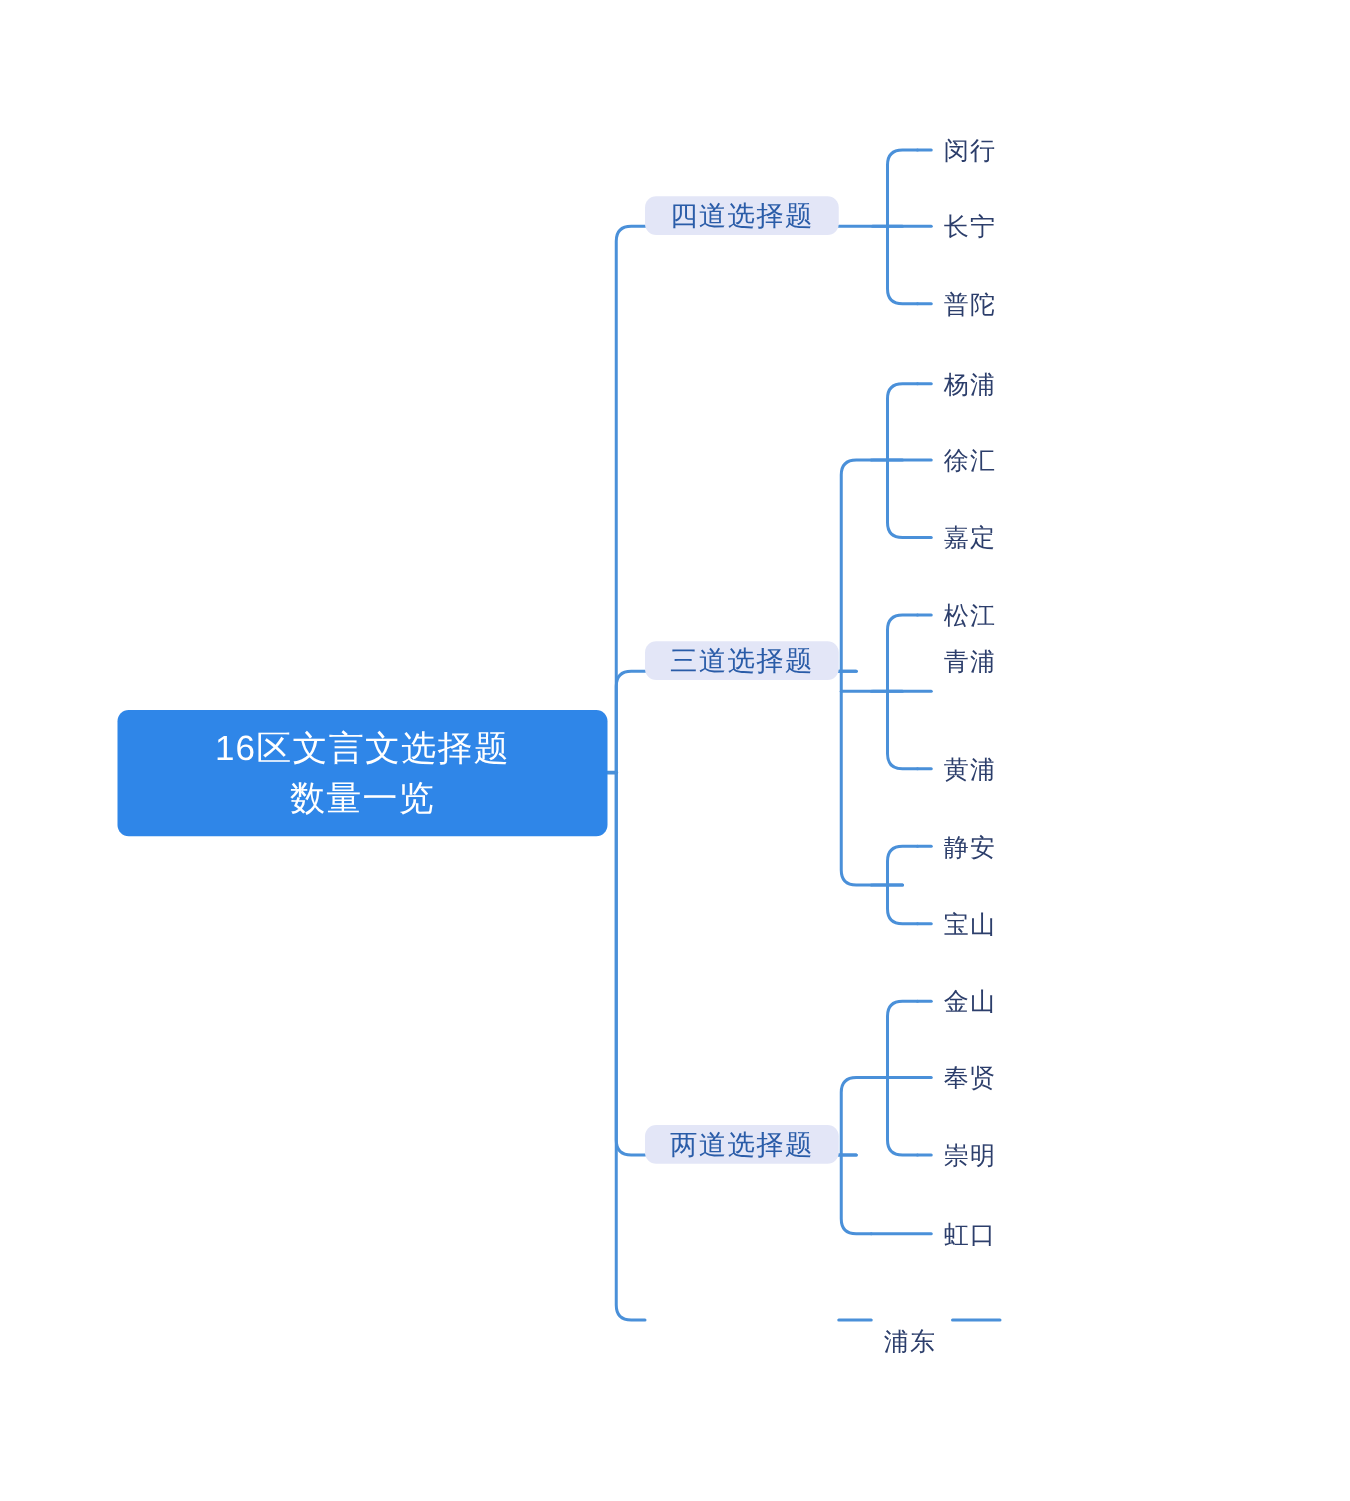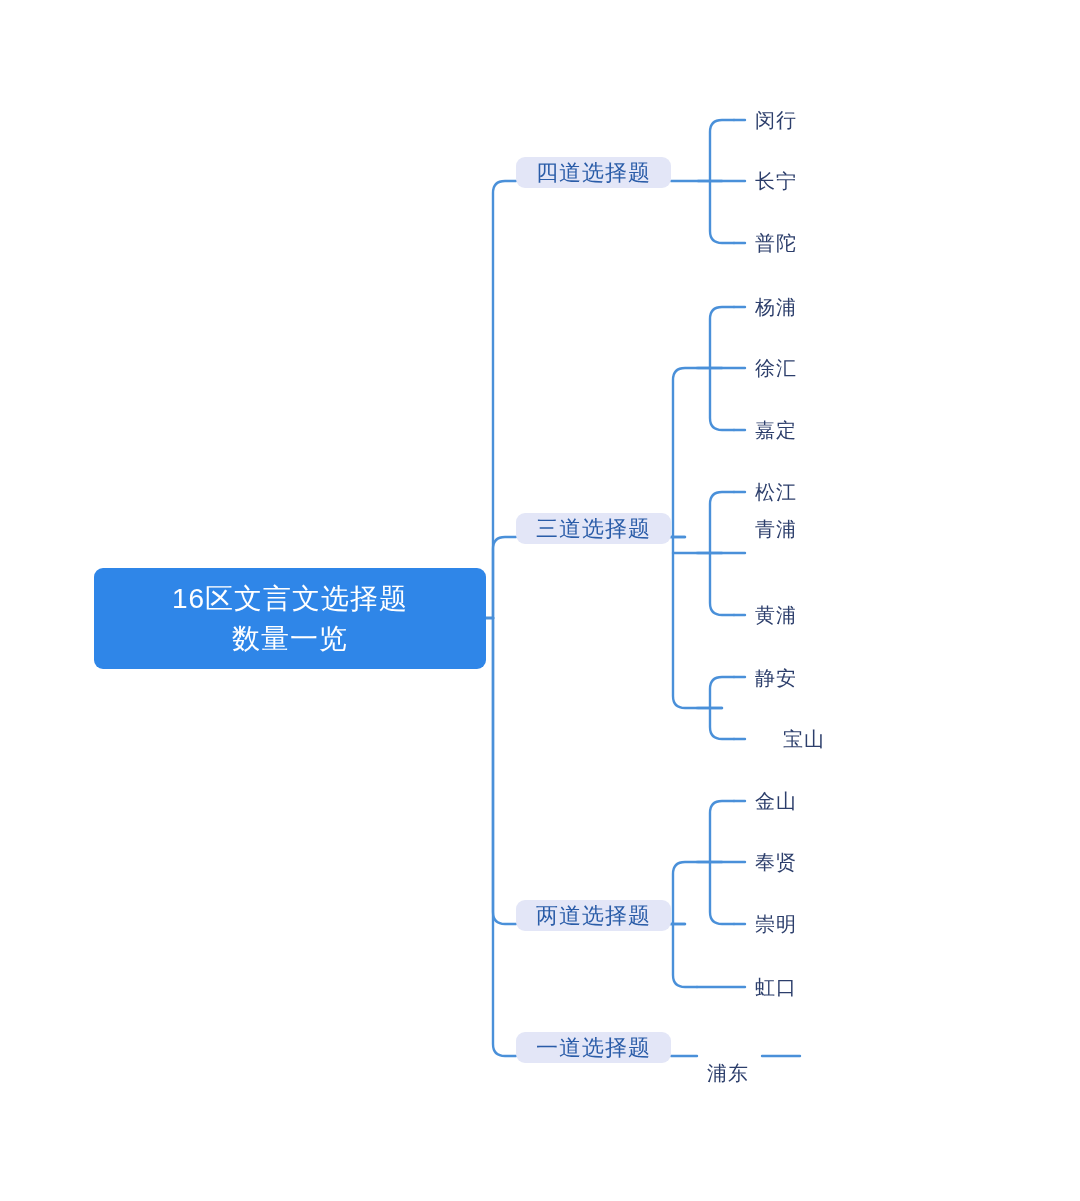--- a/index.html
+++ b/index.html
@@ -146,23 +146,20 @@
 
   <div class="node node-branch" style="top:157px;">
     <span>四道选择题</span>
   </div>
   <div class="node node-branch" style="top:513px;">
     <span>三道选择题</span>
   </div>
   <div class="node node-branch" style="top:900px;">
     <span>两道选择题</span>
   </div>
-  <div class="node node-branch" style="top:1032px;">
-    <span>一道选择题</span>
-  </div>
 
   <div class="node node-leaf" style="top:105px;">
     <span>闵行</span>
   </div>
   <div class="node node-leaf" style="top:166px;">
     <span>长宁</span>
   </div>
   <div class="node node-leaf" style="top:228px;justify-content:center;">
     <span>普陀</span>
   </div>
@@ -181,21 +178,21 @@
   </div>
   <div class="node node-leaf" style="top:514px;">
     <span>青浦</span>
   </div>
   <div class="node node-leaf" style="top:600px;">
     <span>黄浦</span>
   </div>
   <div class="node node-leaf" style="top:662px;align-items:flex-end;">
     <span>静安</span>
   </div>
-  <div class="node node-leaf" style="top:724px;margin-left:28px;">
+  <div class="node node-leaf" style="top:724px;">
     <span>宝山</span>
   </div>
 
   <div class="node node-leaf" style="top:786px;">
     <span>金山</span>
   </div>
   <div class="node node-leaf" style="top:847px;">
     <span>奉贤</span>
   </div>
   <div class="node node-leaf" style="top:909px;">

